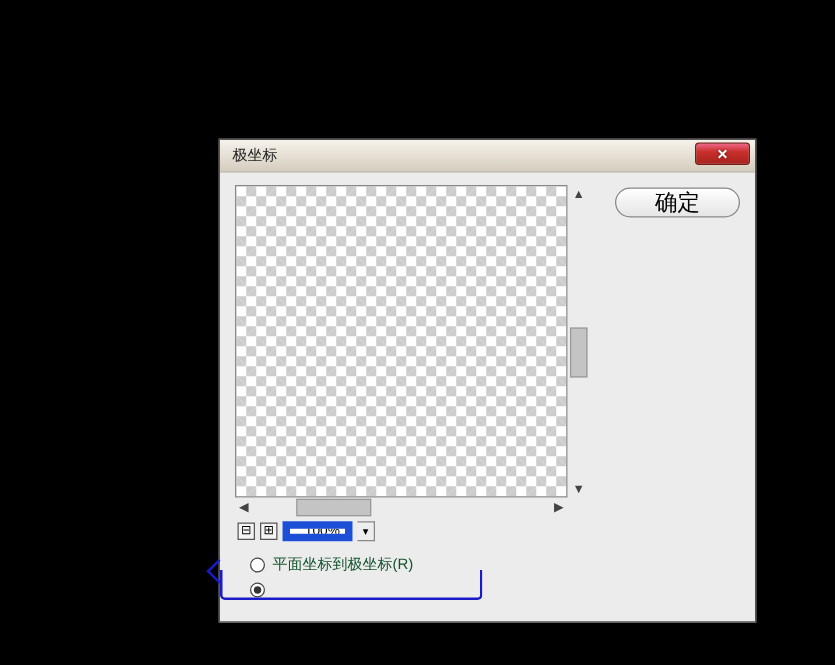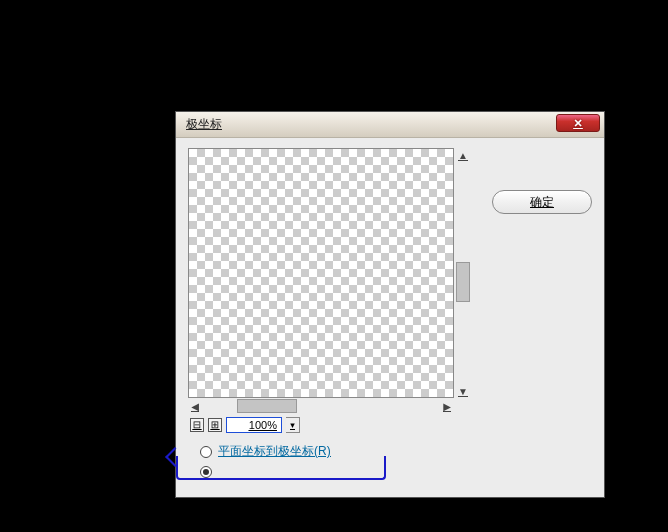--- a/index.html
+++ b/index.html
@@ -1,15 +1,15 @@
 <!DOCTYPE html>
 <html><head>
 <meta charset="utf-8">
 <style>
-  * { box-sizing: border-box; margin: 0; padding: 0; text-decoration: underline; }
+  * { box-sizing: border-box; margin: 0; padding: 0; }
   body {
     width: 668px;
     height: 532px;
     background: #000;
     font-family: "Microsoft YaHei", "SimSun", Arial, sans-serif;
     font-size: 12px;
     position: relative;
     overflow: hidden;
   }
   .dialog {
@@ -109,49 +109,48 @@
   .zoom-row {
     margin-top: 4px;
     display:flex; align-items:center; gap:4px;
     padding-left: 2px;
   }
   .sq-btn {
     width:14px;height:14px;border:1px solid #555;background:#f4f4f4;
     display:flex;align-items:center;justify-content:center;font-size:10px;line-height:1;cursor:pointer;
   }
   .zoom-input {
-    width:56px;height:16px;border:1px solid #1d4ed8;background:#fff;font-size:11px;text-align:right;padding-right:4px;
+    width:56px;height:16px;border:6px solid #1d4ed8;background:#fff;font-size:11px;text-align:right;padding-right:4px;
   }
   .zoom-dd {
     width:14px;height:16px;border:1px solid #888;border-left:none;background:#eee;display:flex;align-items:center;justify-content:center;font-size:9px;cursor:pointer;
   }
   .radio-group {
     margin-top: 10px;
     padding-left: 12px;
     display:flex;flex-direction:column;gap:6px;
   }
-  .radio-row { display:flex; align-items:center; gap:6px; font-size:12px; color:#0369a1;}
+  .radio-row { display:flex; align-items:center; gap:6px; font-size:12px; color:#14532d;}
   .radio {
     width:12px;height:12px;border:1px solid #444;border-radius:50%;background:#fff;position:relative;cursor:pointer;
   }
   .radio.checked::after{
     content:"";position:absolute;left:2px;top:2px;width:6px;height:6px;border-radius:50%;background:#333;
   }
   .right-col { flex:1; display:flex; flex-direction:column; gap:10px; padding-top:2px;}
   .dlg-btn {
     width: 100px;
     height: 24px;
     border: 1px solid #888;
     border-radius: 12px;
     background: linear-gradient(to bottom,#fff 0%, #f1f1f1 50%, #e6e6e6 100%);
-    font-size:12px;
+    font-size:18px;
     cursor:pointer;
     display:flex;align-items:center;justify-content:center;
     box-shadow: inset 0 1px 0 #fff;
-    margin-top: 40px;
   }
   .annotation {
     position:absolute;
     left: 176px;
     top: 456px;
     width: 210px;
     height: 24px;
     border: 2px solid #1a1ac8;
     border-top: none;
     border-radius: 0 0 4px 4px;

